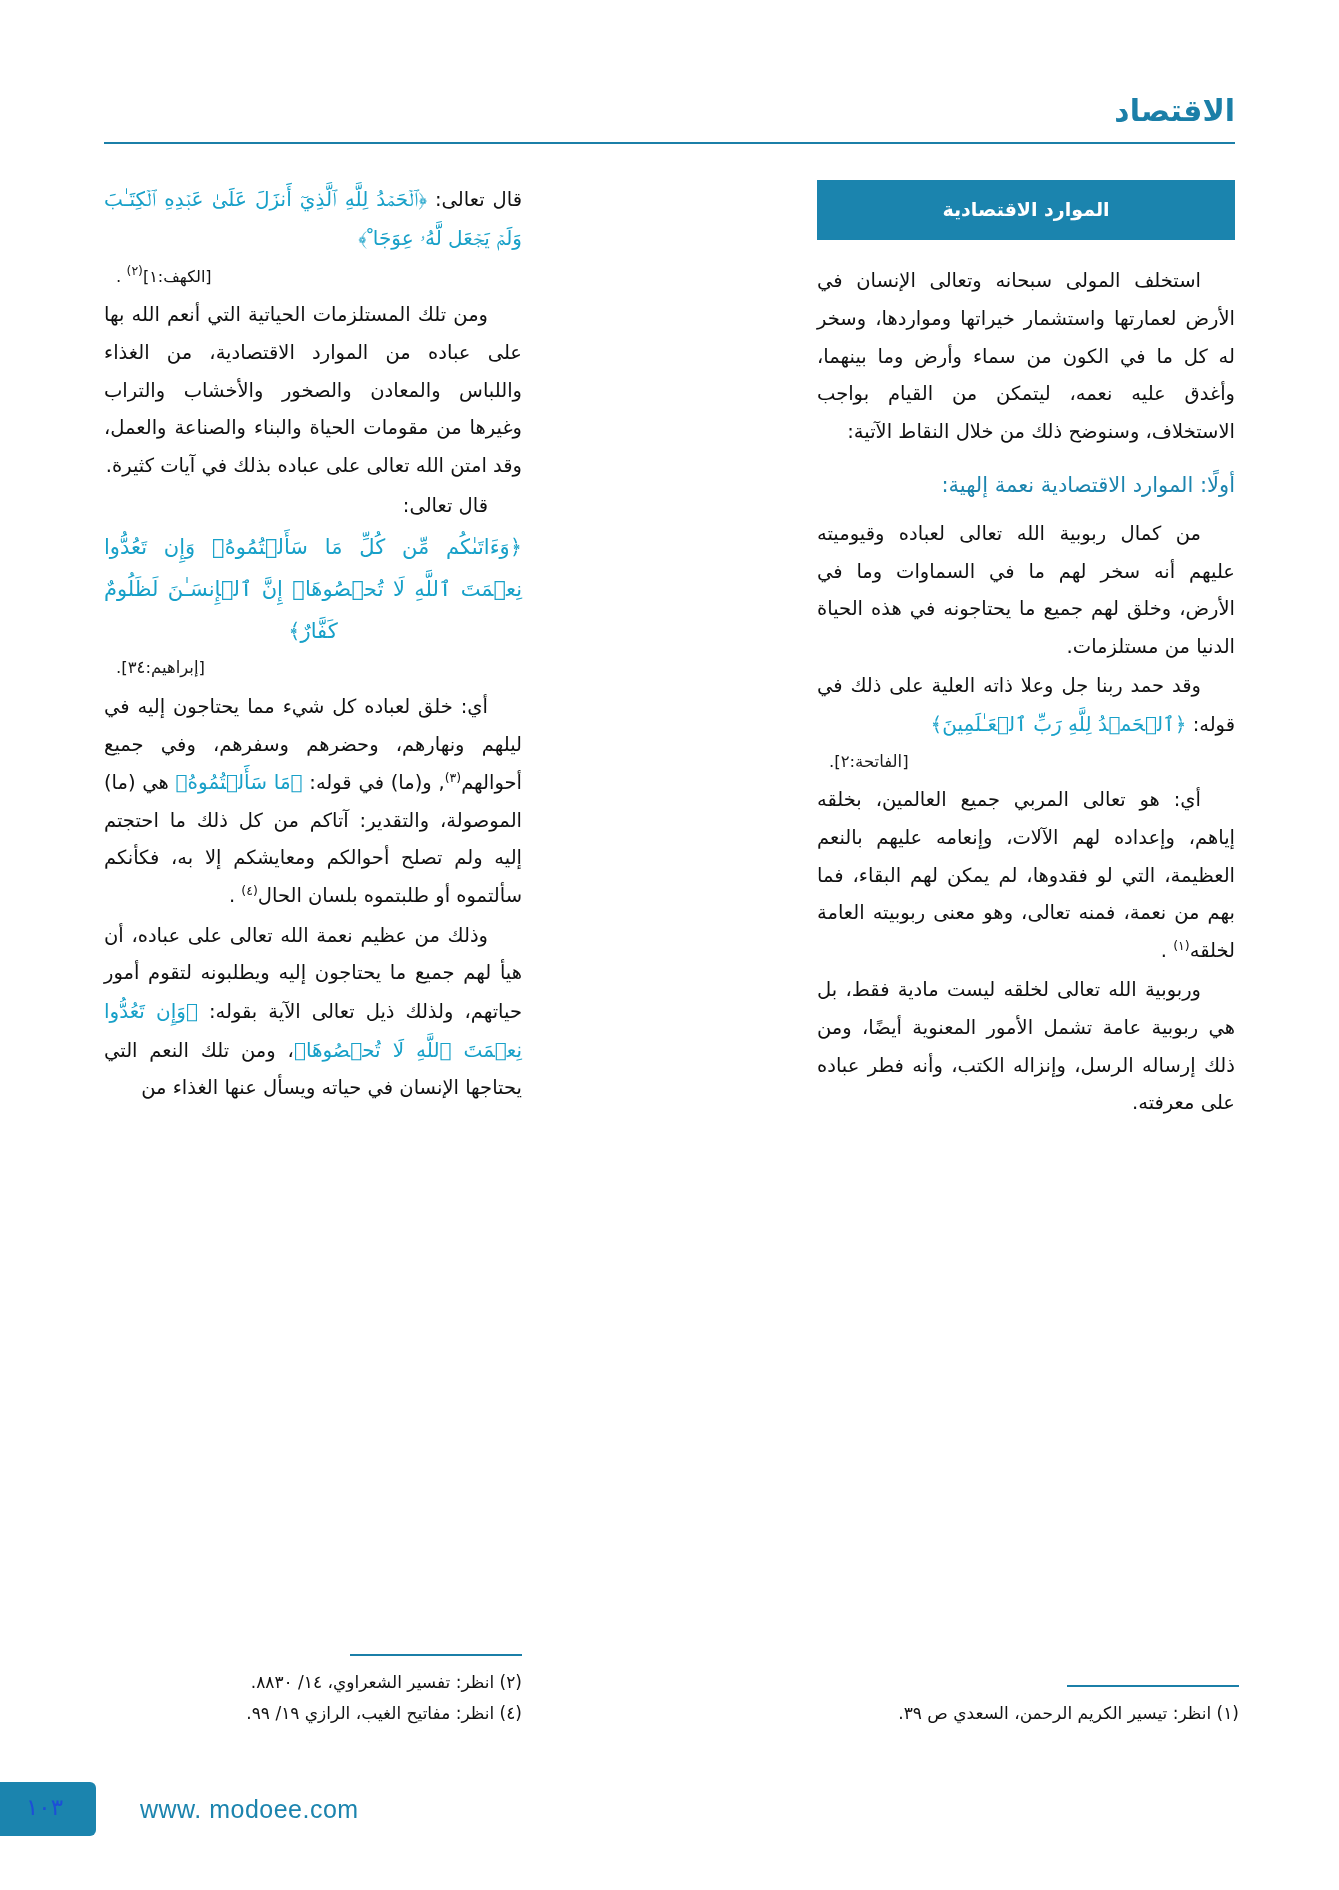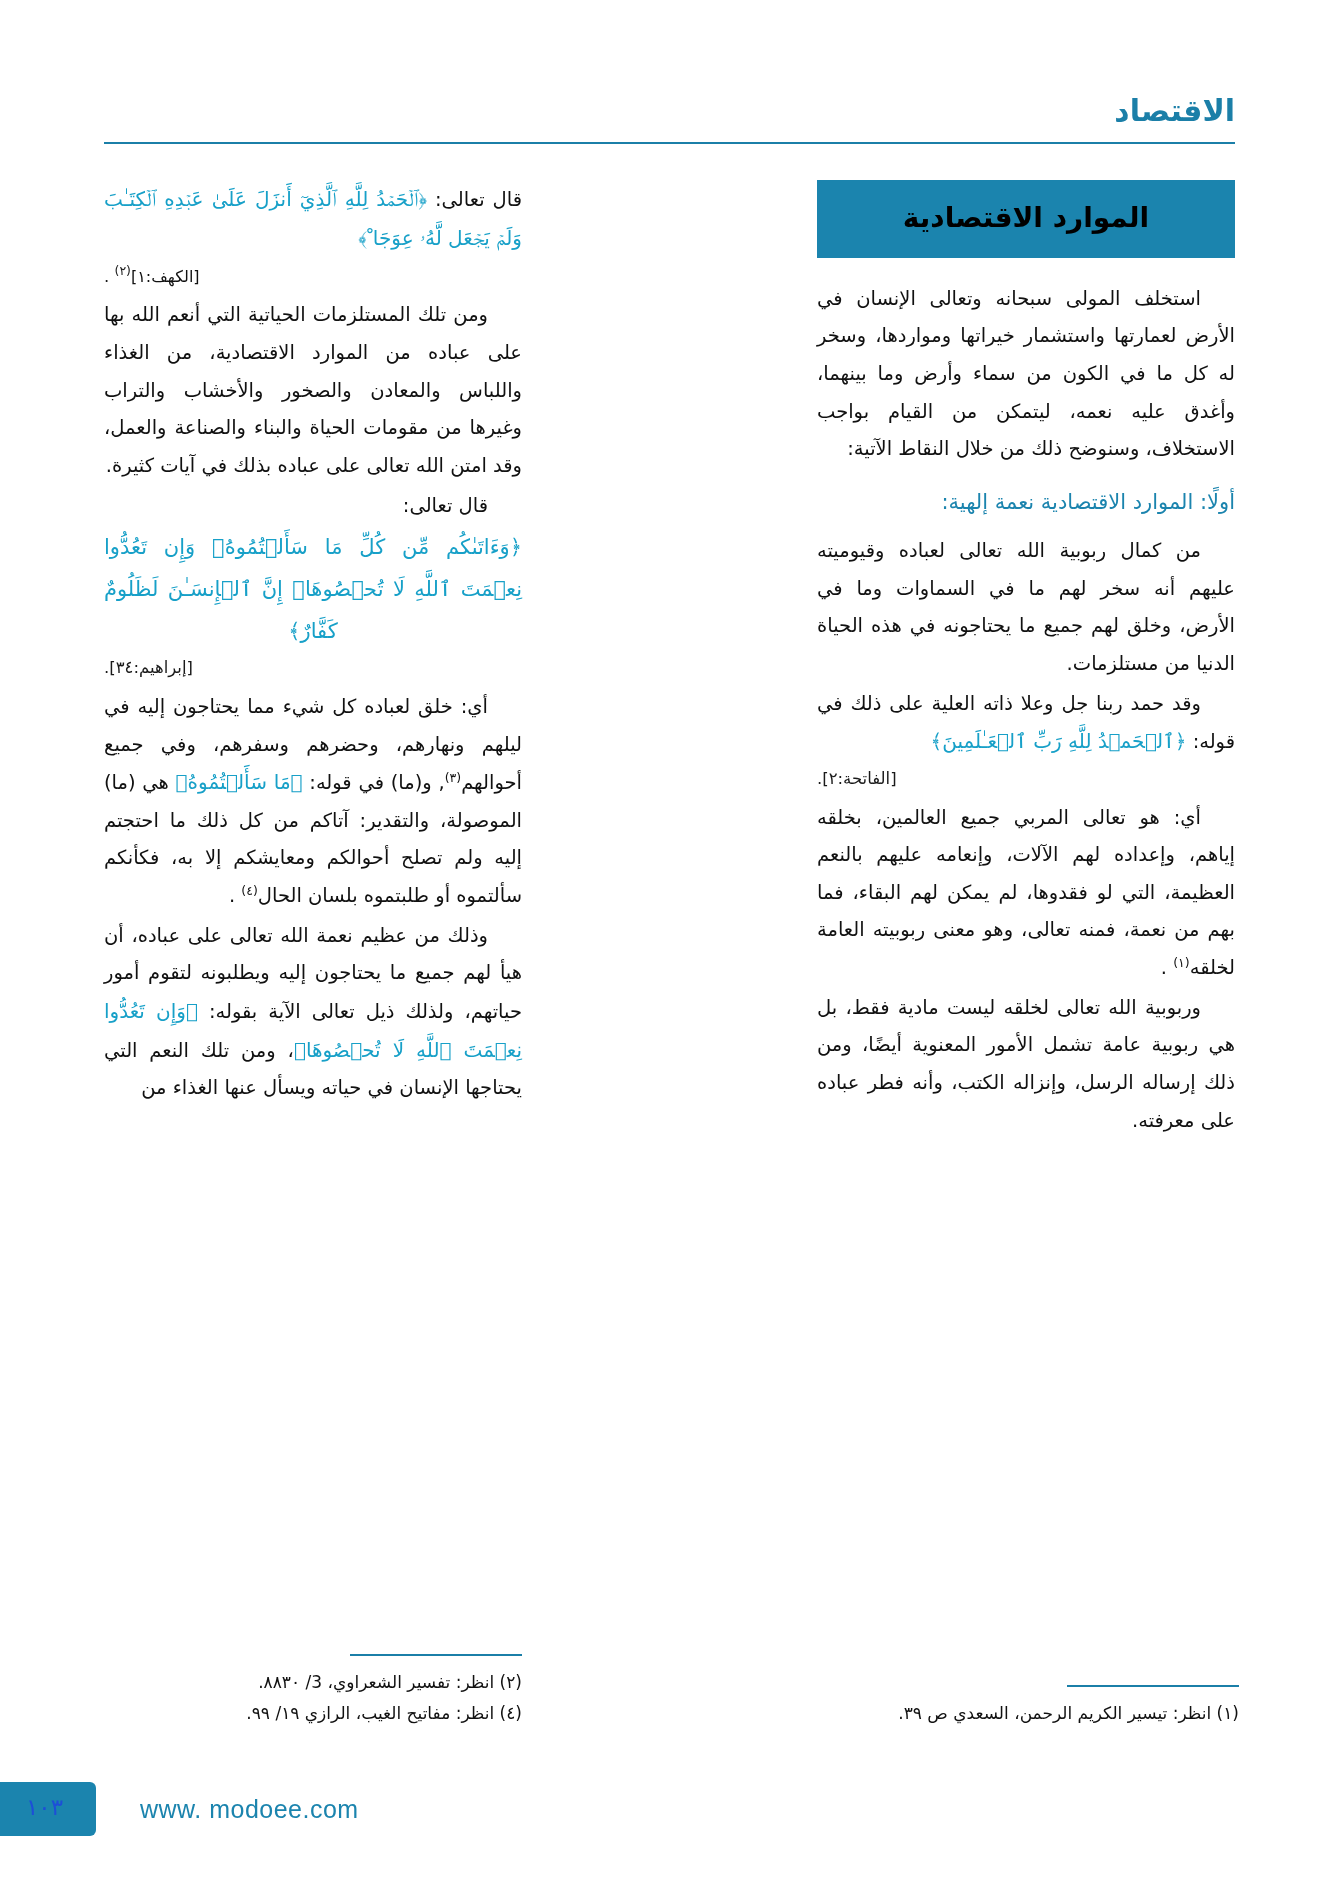--- a/index.html
+++ b/index.html
@@ -56,23 +56,23 @@
     width: 418px;
     font-size: 19.5px;
     line-height: 1.92;
   }
   .col-right { right: 104px; }
   .col-left  { left: 104px; }
 
   
   .banner {
     background: #1b84ae;
-    color: #000000;
+    color: #ffffff;
     text-align: center;
-    font-size: 28px;
+    font-size: 19px;
     font-weight: bold;
     padding: 11px 8px 13px 8px;
     margin-bottom: 22px;
     font-family: "DejaVu Sans", sans-serif;
   }
 
   p.body {
     margin: 0 0 2px 0;
     text-align: justify;
     text-justify: inter-word;
@@ -110,21 +110,21 @@
     margin: 2px 0 0 0;
   }
   .ref {
     font-size: 16px;
     color: #111;
     font-family: "DejaVu Sans", sans-serif;
   }
   .ref-line {
     text-align: left;
     font-size: 16.5px;
-    margin: 0 0 4px 0;
+    margin: 0 0 4px 12px;
     font-family: "DejaVu Sans", sans-serif;
   }
   sup.fn {
     font-size: 12.5px;
     vertical-align: super;
     font-family: "DejaVu Sans", sans-serif;
   }
 
   
   .footnotes {
@@ -240,21 +240,21 @@
     </p>
   </div>
 
   <div class="footnotes right">
     <div class="fn-rule"></div>
     <p class="fn-item">(١)  انظر: تيسير الكريم الرحمن، السعدي ص ٣٩.</p>
   </div>
 
   <div class="footnotes left">
     <div class="fn-rule"></div>
-    <p class="fn-item">(٢)  انظر: تفسير الشعراوي، 3/ ٨٨٣٠.</p>
+    <p class="fn-item">(٢)  انظر: تفسير الشعراوي، ١٤/ ٨٨٣٠.</p>
     <p class="fn-item">(٤)  انظر: مفاتيح الغيب، الرازي ١٩/ ٩٩.</p>
   </div>
 
   <div class="footer-tab"></div>
   <div class="footer-pagenum">١٠٣</div>
   <div class="footer-site">www. modoee.com</div>
 
 </div>
 
 </body></html>

